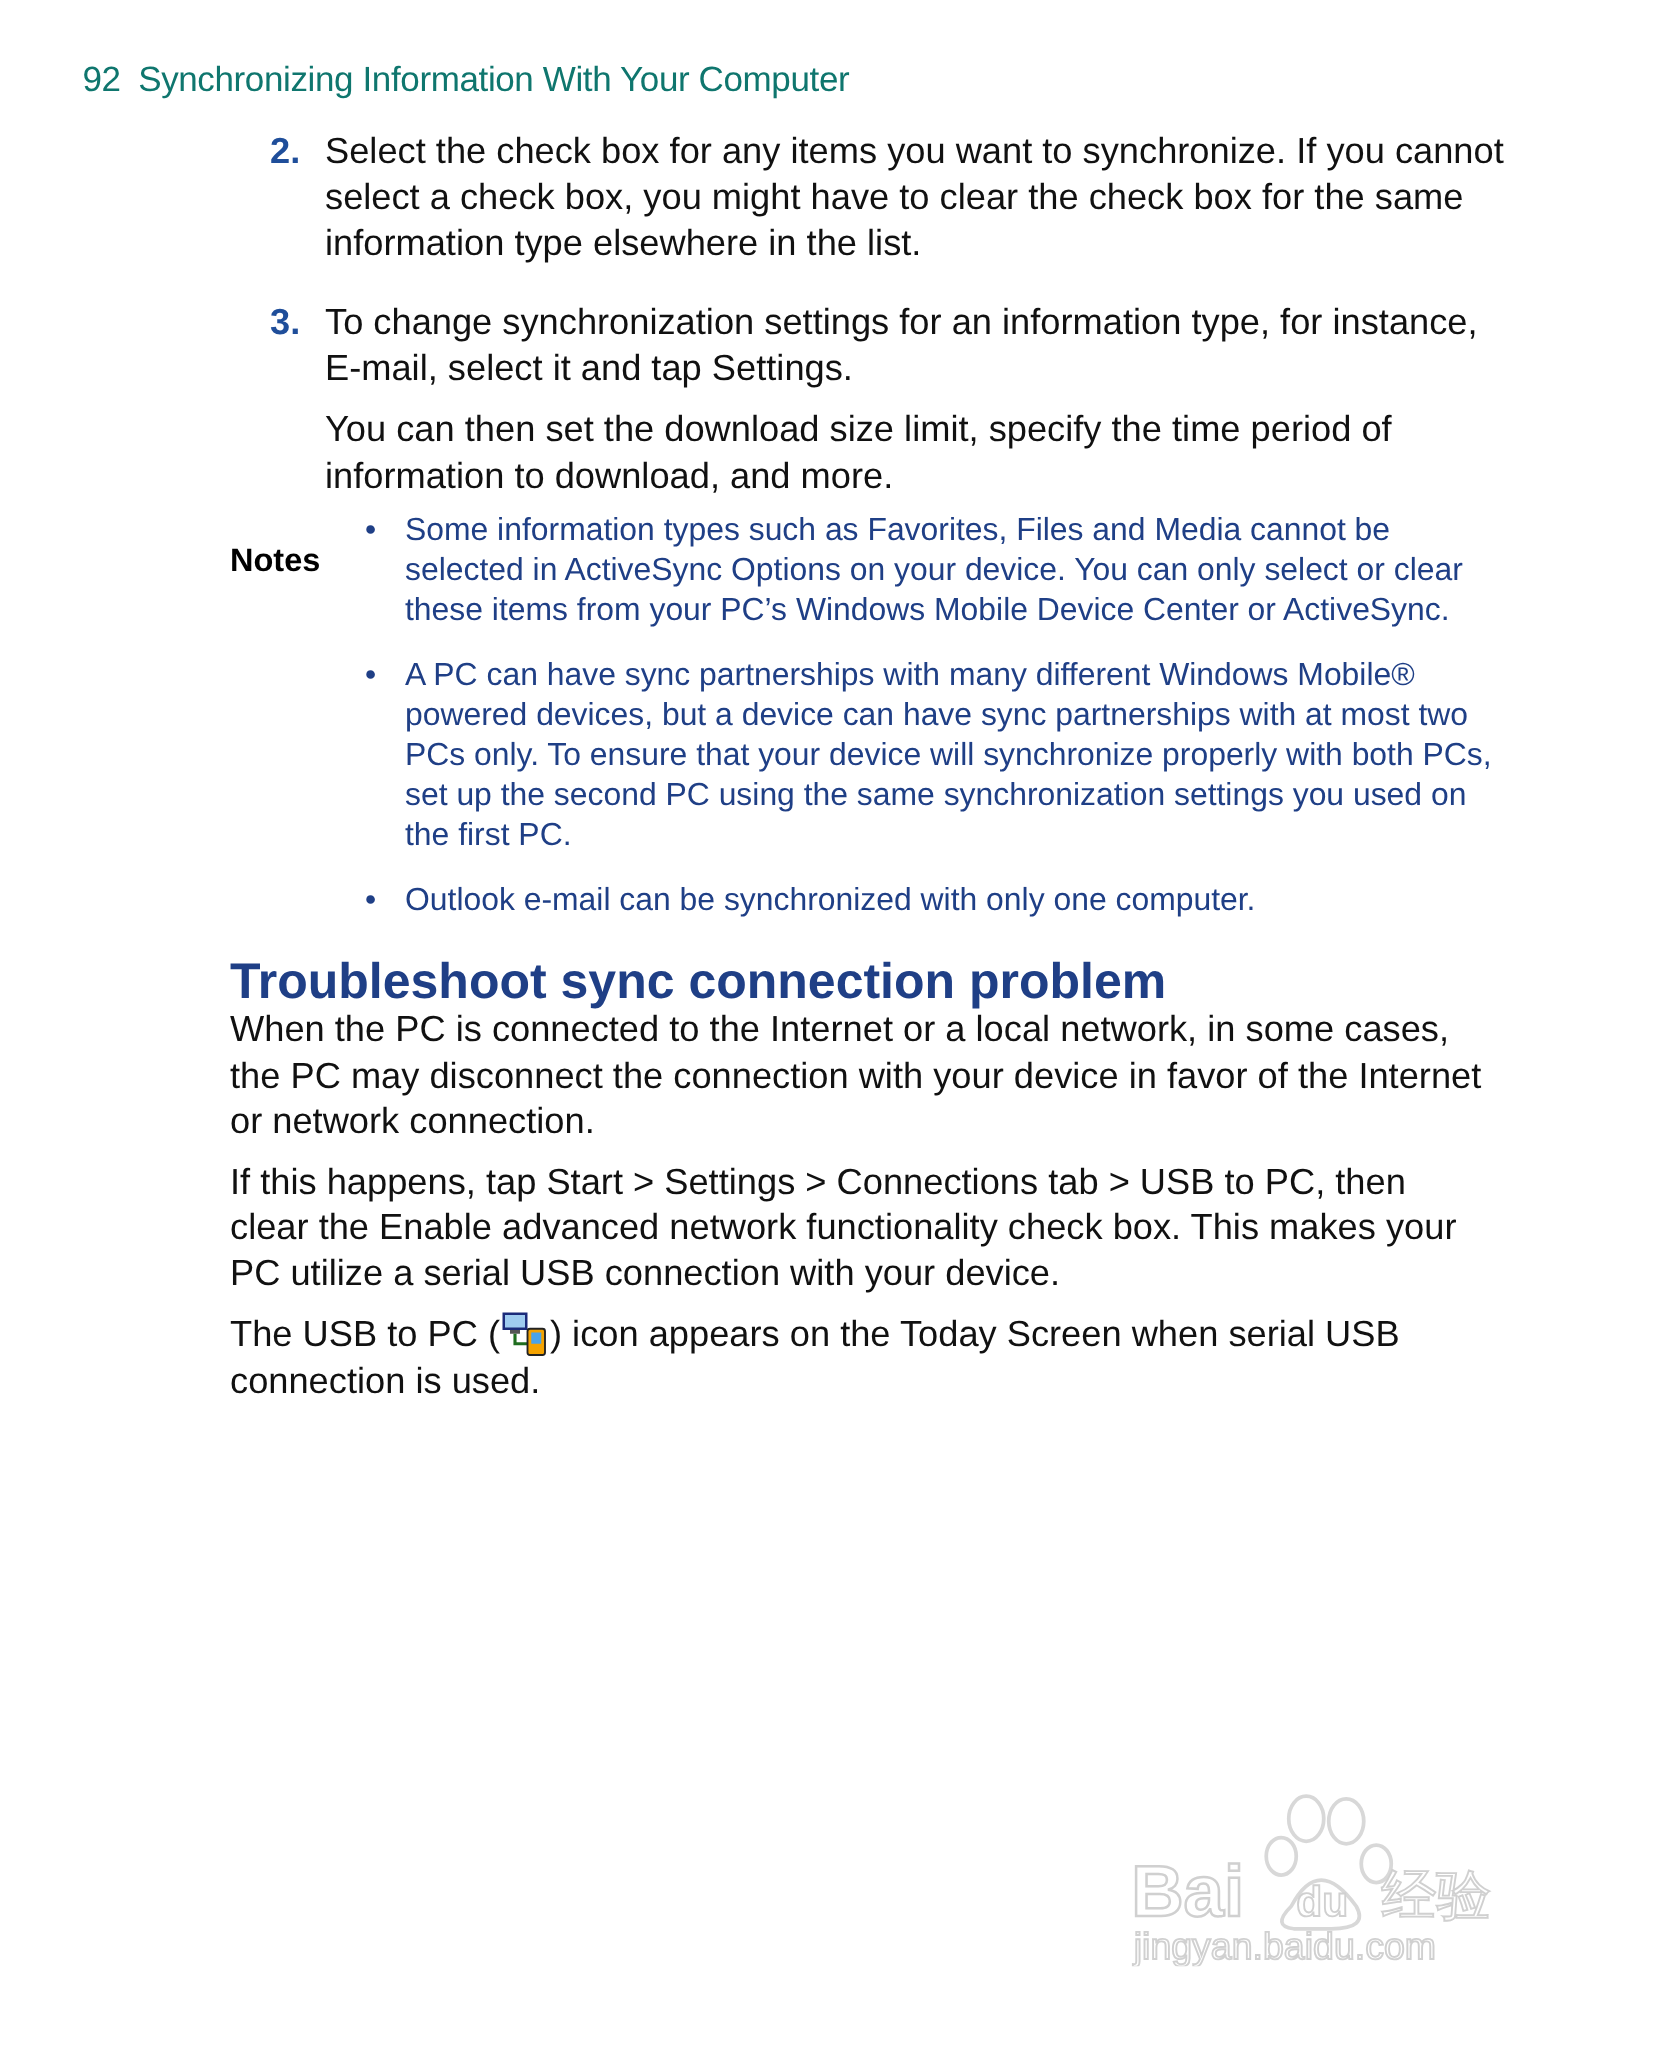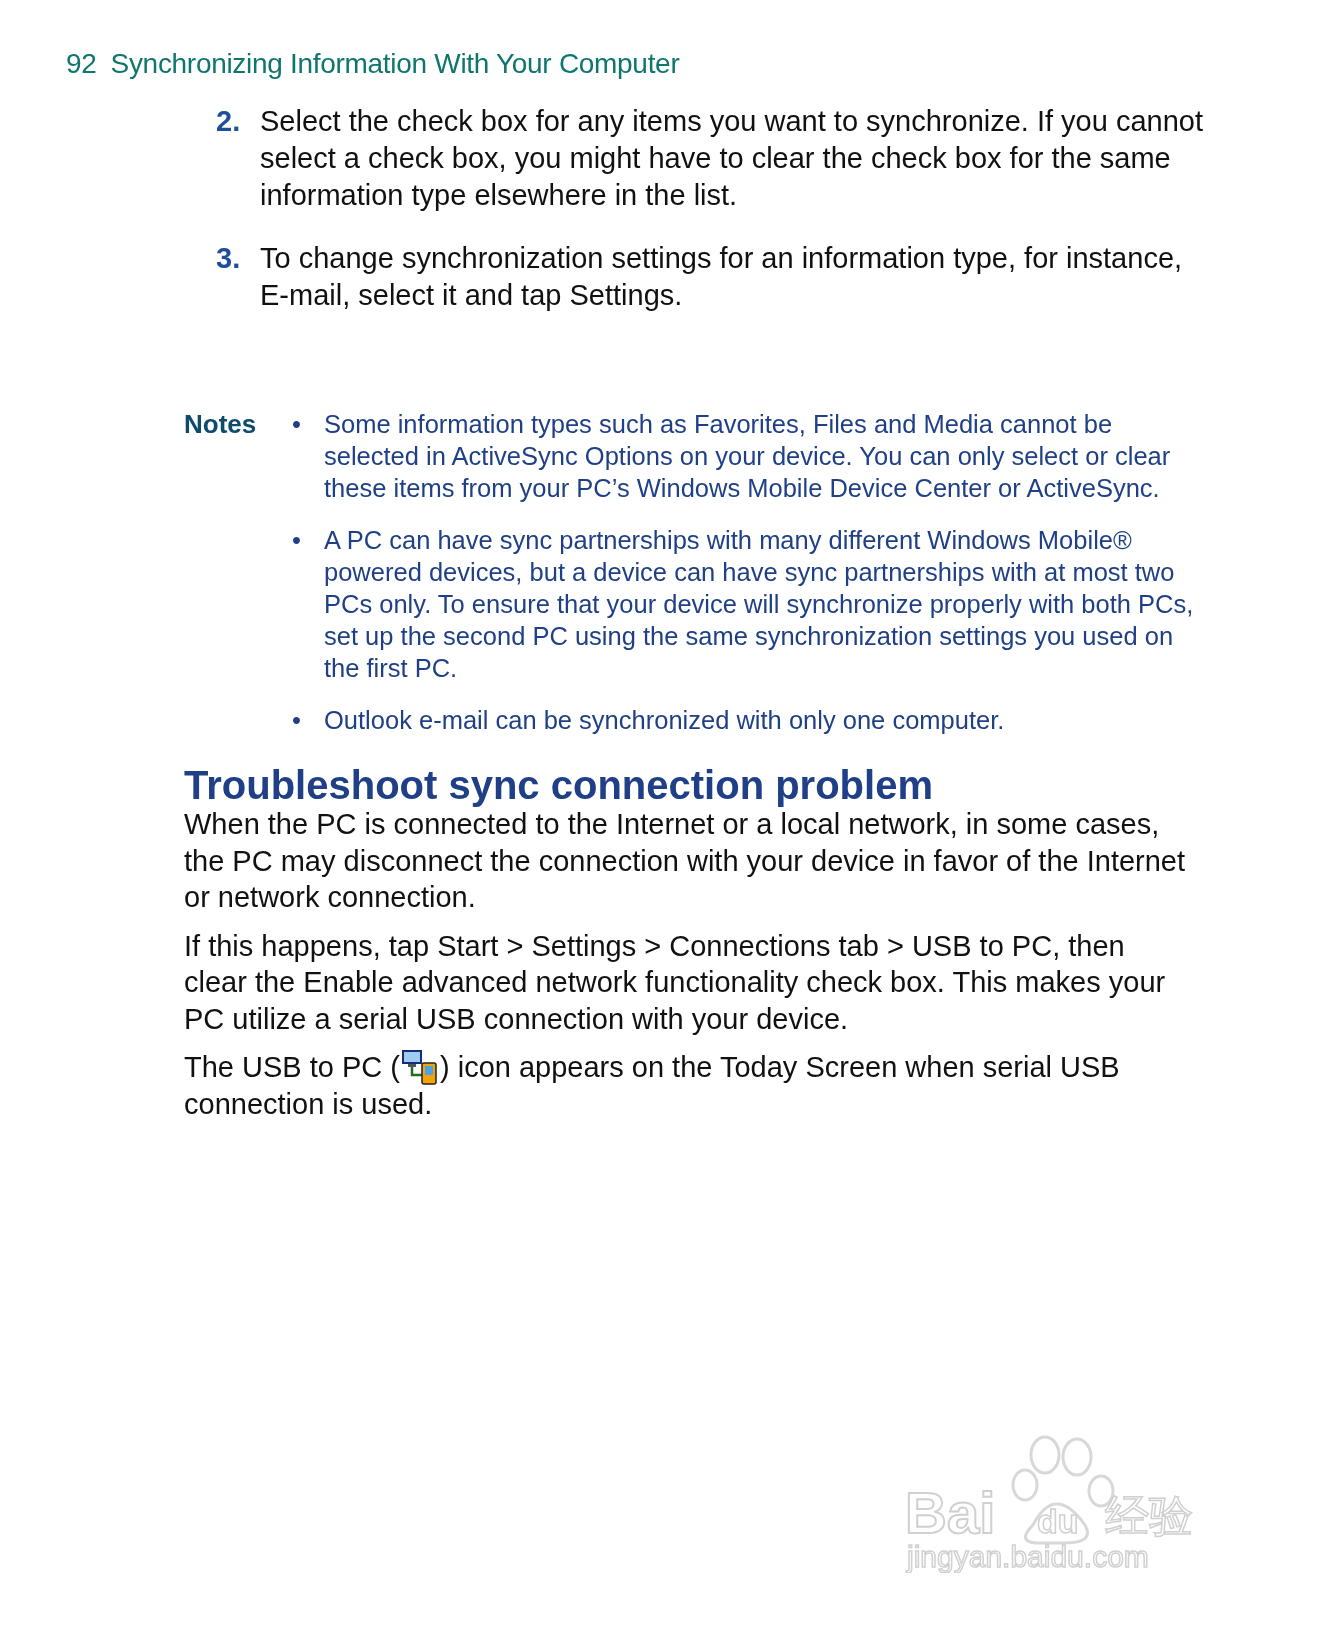--- a/index.html
+++ b/index.html
@@ -5,21 +5,21 @@
   html, body { margin:0; padding:0; background:#fff; }
   body { width:1338px; height:1644px; position:relative; overflow:hidden; font-family:"Liberation Sans", sans-serif; color:#111; }
   .header { position:absolute; left:66px; top:48px; font-size:28px; color:#0f766e; letter-spacing:-0.3px; }
   .header .pn { margin-right:14px; }
   .steps { position:absolute; left:216px; top:103px; width:990px; }
   .step { display:flex; margin-bottom:14px; }
   .step .num { width:44px; font-weight:bold; color:#1f4e9a; font-size:29px; line-height:37px; }
   .step .body { flex:1; font-size:29px; line-height:37px; }
   .step .body p { margin:0 0 12px 0; }
   .notes { position:absolute; left:184px; top:408px; width:1020px; display:flex; }
-  .notes .label { width:108px; font-weight:bold; color:#0c4a6e; font-size:26px; line-height:32px; }
+  .notes .label { width:108px; font-weight:bold; color:#000000; font-size:26px; line-height:32px;margin-top:24px; }
   .notes ul { margin:0; padding:0; list-style:none; flex:1; }
   .notes li { display:flex; color:#1f3f86; font-size:25.5px; line-height:32px; margin-bottom:20px; }
   .notes li .bullet { width:32px; padding-left:0px; }
   .notes li .t { flex:1; }
   .section { position:absolute; left:184px; top:764px; width:1010px; }
   .section h2 { margin:0 0 0 0; font-size:40px; color:#1f3f86; font-weight:bold; line-height:42px; }
   .section p { margin:0 0 12px 0; font-size:29px; line-height:36.5px; }
   b { font-weight:normal; }
   .usbicon { display:inline-block; width:40px; height:36px; vertical-align:-8px; position:relative; }
   .watermark { position:absolute; left:905px; top:1433px; width:300px; height:140px; }
@@ -35,20 +35,21 @@
   <div class="step">
     <div class="num">2.</div>
     <div class="body">
         <p>Select the check box for any items you want to synchronize. If you cannot select a check box, you might have to clear the check box for the same information type elsewhere in the list.</p>
       </div>
   </div>
   <div class="step">
     <div class="num">3.</div>
     <div class="body">
       <p><span>To change synchronization settings for an information type, for instance, </span><b>E-mail</b><span>, select it and tap </span><b>Settings</b><span>.</span></p>
+      <p>You can then set the download size limit, specify the time period of information to download, and more.</p>
     </div>
   </div>
 </div>
 
 <div class="notes">
   <div class="label">Notes</div>
   <ul>
     <li>
         <span class="bullet">•</span>
         <span class="t">Some information types such as Favorites, Files and Media cannot be selected in ActiveSync Options on your device. You can only select or clear these items from your PC’s Windows Mobile Device Center or ActiveSync.</span>

